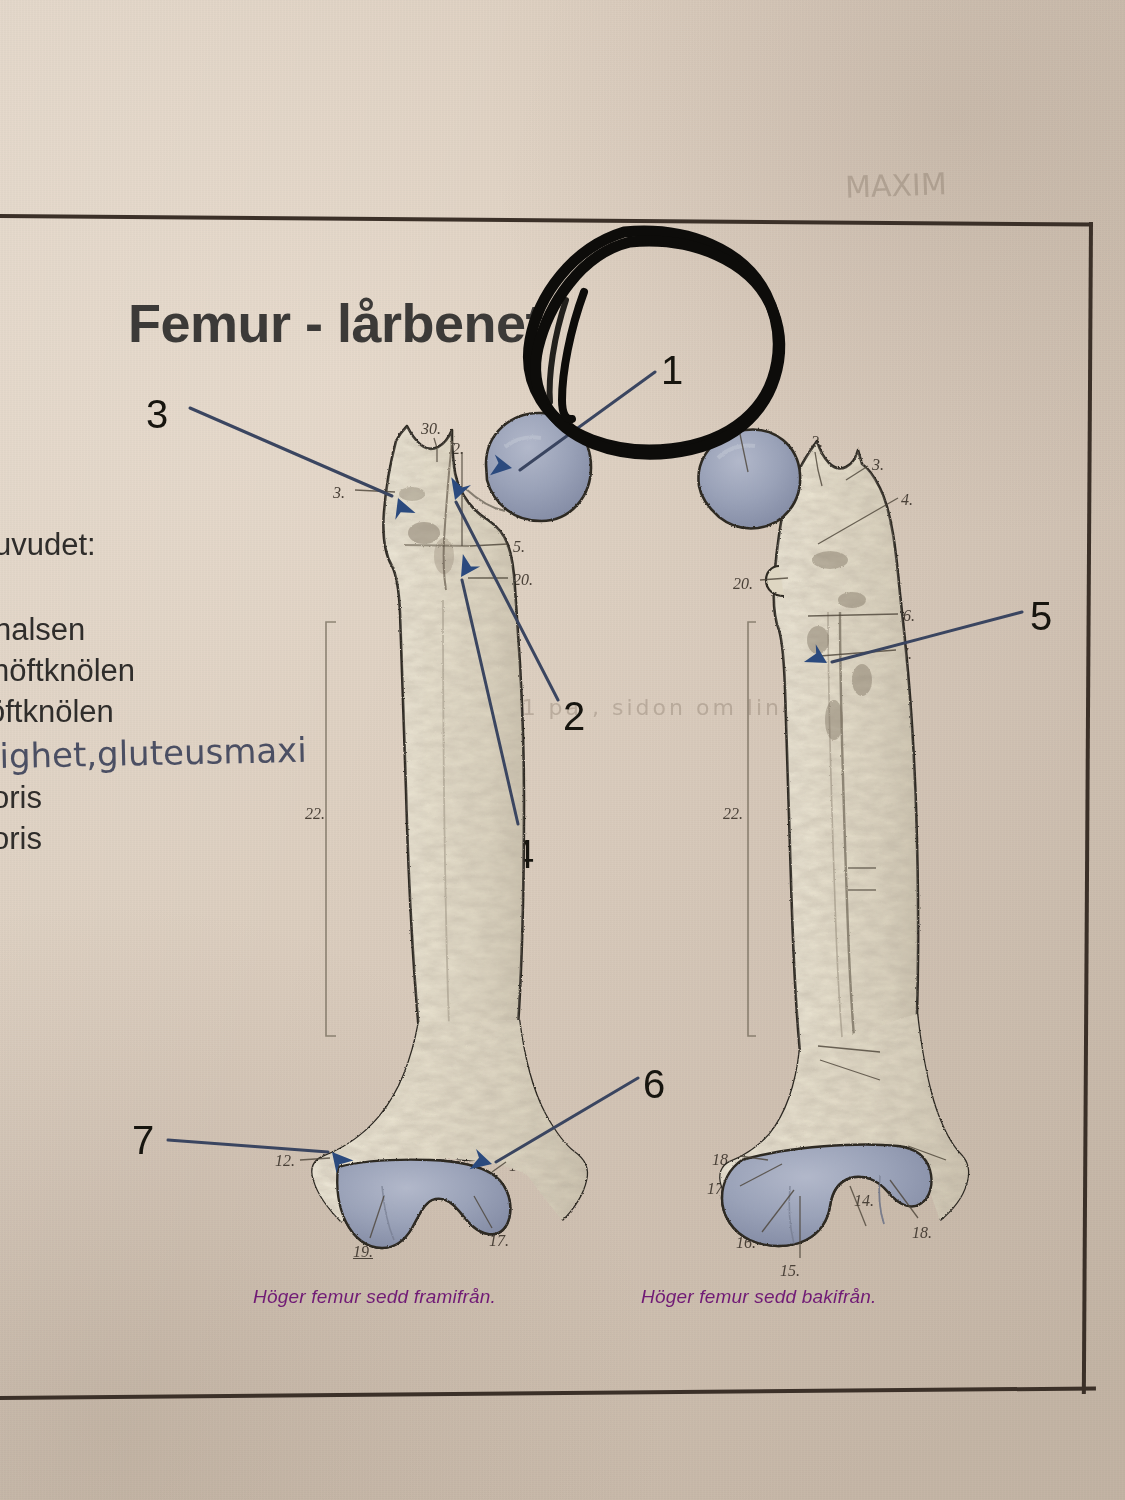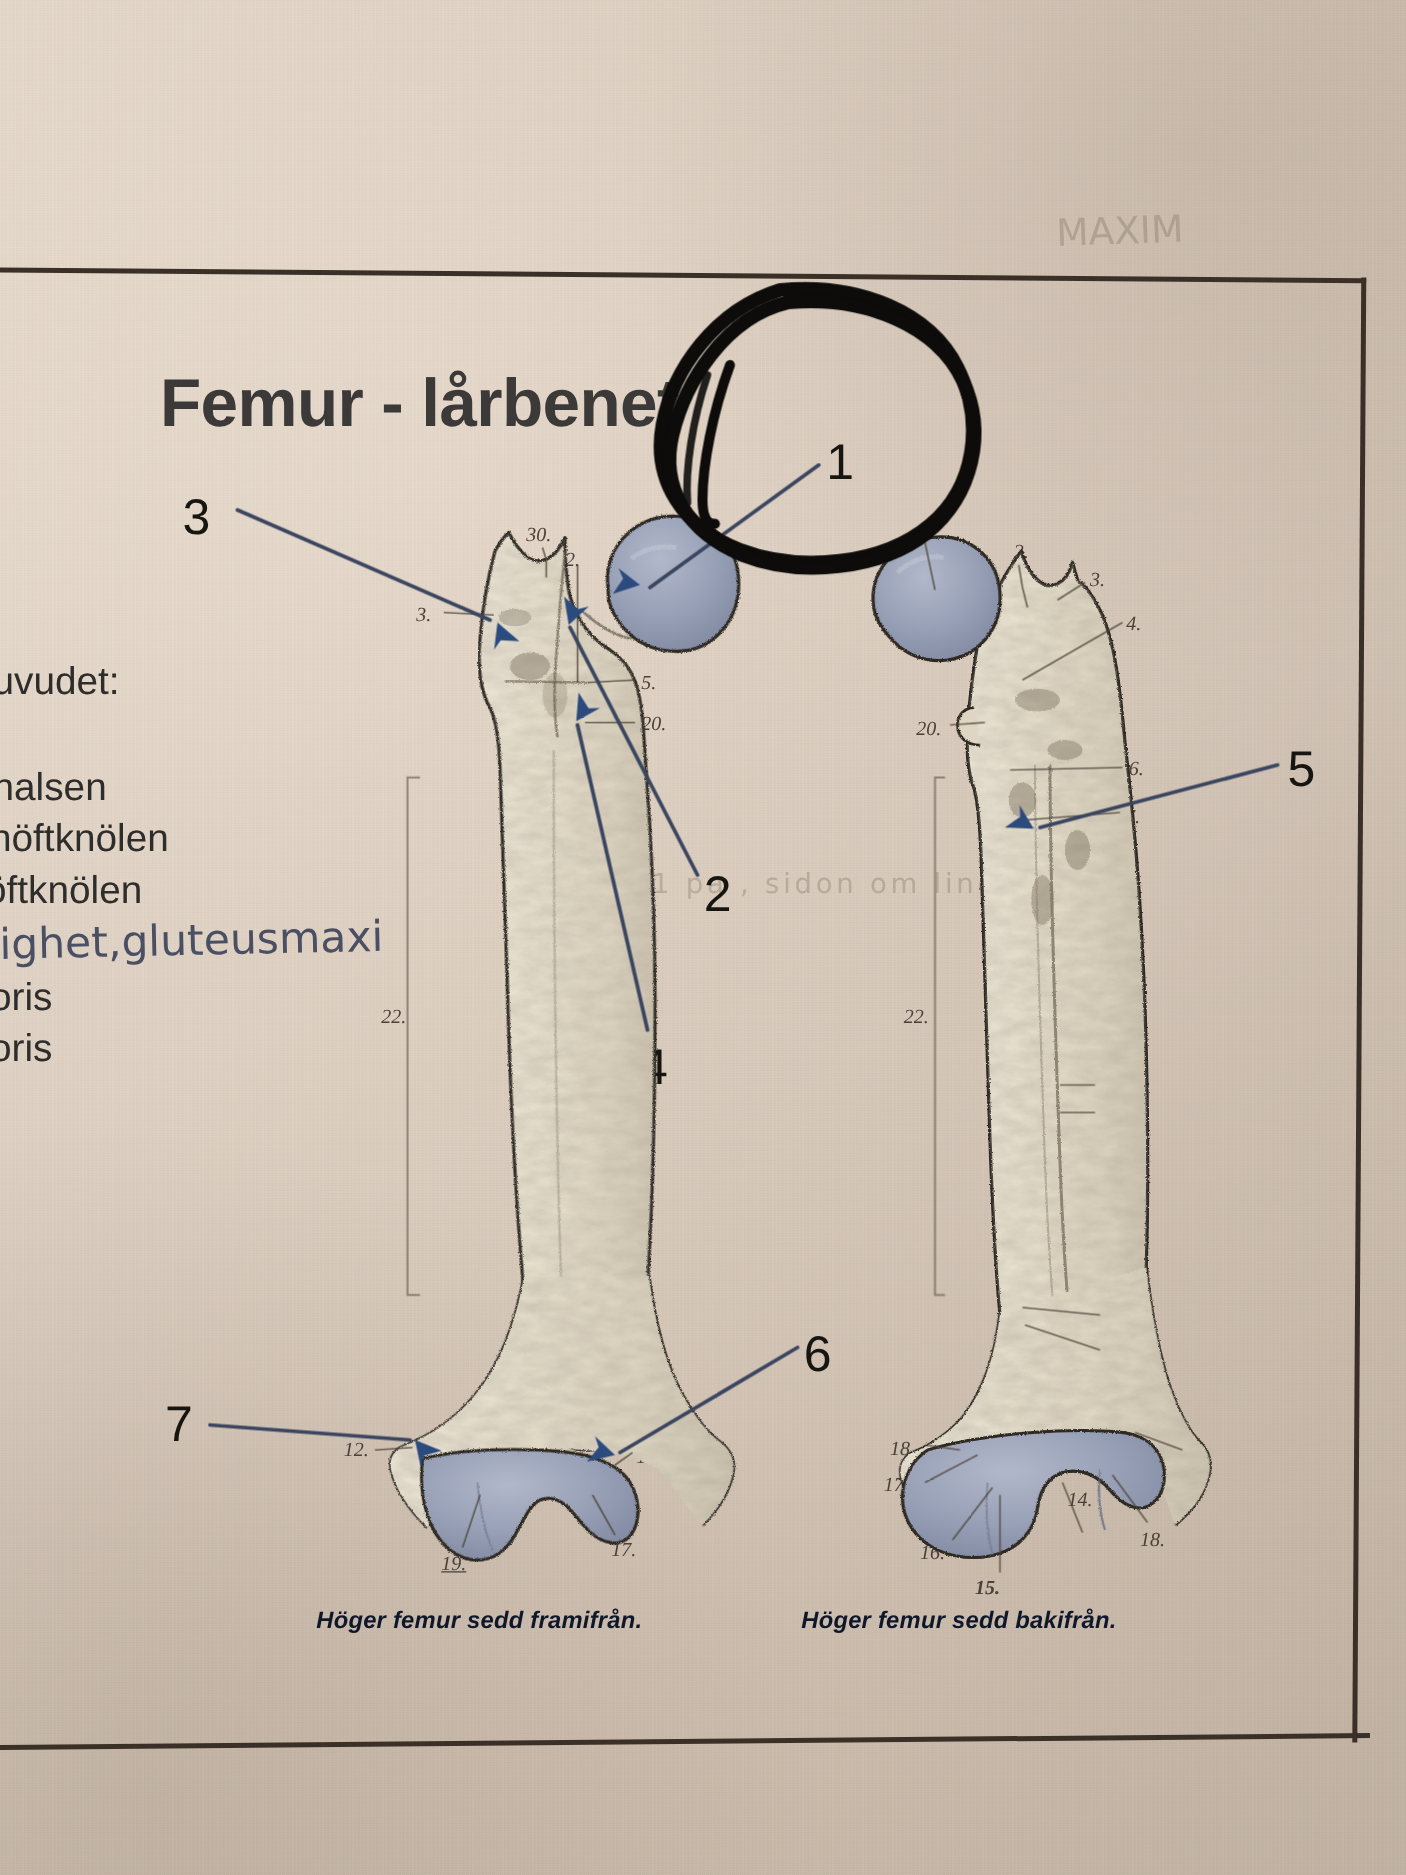--- a/index.html
+++ b/index.html
@@ -56,23 +56,23 @@
     transform:rotate(-1.2deg);
   }
   .annot-num{
     position:absolute;
     color:#17150f;
     font-weight:400;
     white-space:nowrap;
   }
   .caption{
     position:absolute;
-    color:#0f172a;
+    color:#701a75;
     font-style:italic;
-    font-weight:bold;
+    font-weight:normal;
     white-space:nowrap;
     letter-spacing:.2px;
   }
   .fignum{
     position:absolute;
     color:#4a4138;
     font-style:italic;
     font-size:16px;
     white-space:nowrap;
     font-family:"Liberation Serif", serif;
@@ -140,21 +140,21 @@
 <div class="fignum" style="left:903px;top:607px;">6.</div>
 <div class="fignum" style="left:900px;top:645px;">7.</div>
 <div class="fignum" style="left:881px;top:862px;">8.</div>
 <div class="fignum" style="left:881px;top:884px;">9.</div>
 <div class="fignum" style="left:723px;top:805px;">22.</div>
 <div class="fignum" style="left:884px;top:1046px;">10.</div>
 <div class="fignum" style="left:884px;top:1075px;">11.</div>
 <div class="fignum" style="left:712px;top:1151px;">18.</div>
 <div class="fignum" style="left:707px;top:1180px;">17.</div>
 <div class="fignum" style="left:736px;top:1234px;">16.</div>
-<div class="fignum" style="left:780px;top:1262px;font-weight:bold;">15.</div>
+<div class="fignum" style="left:780px;top:1262px;">15.</div>
 <div class="fignum" style="left:854px;top:1192px;">14.</div>
 <div class="fignum" style="left:912px;top:1224px;">18.</div>
 <div class="fignum" style="left:949px;top:1158px;">12.</div>
 
 <svg id="vec" viewBox="0 0 1125 1500">
   <defs>
     <linearGradient id="boneG" x1="0" y1="0" x2="1" y2="0">
       <stop offset="0%" stop-color="#efe9d9"></stop>
       <stop offset="35%" stop-color="#e9e2cf"></stop>
       <stop offset="75%" stop-color="#ded6c2"></stop>

